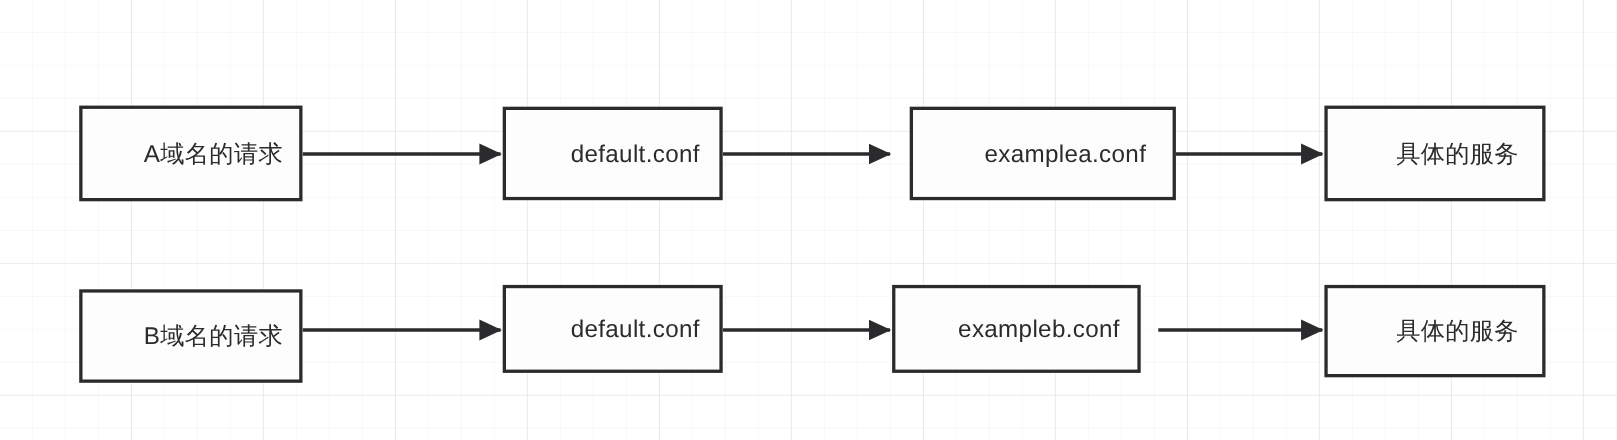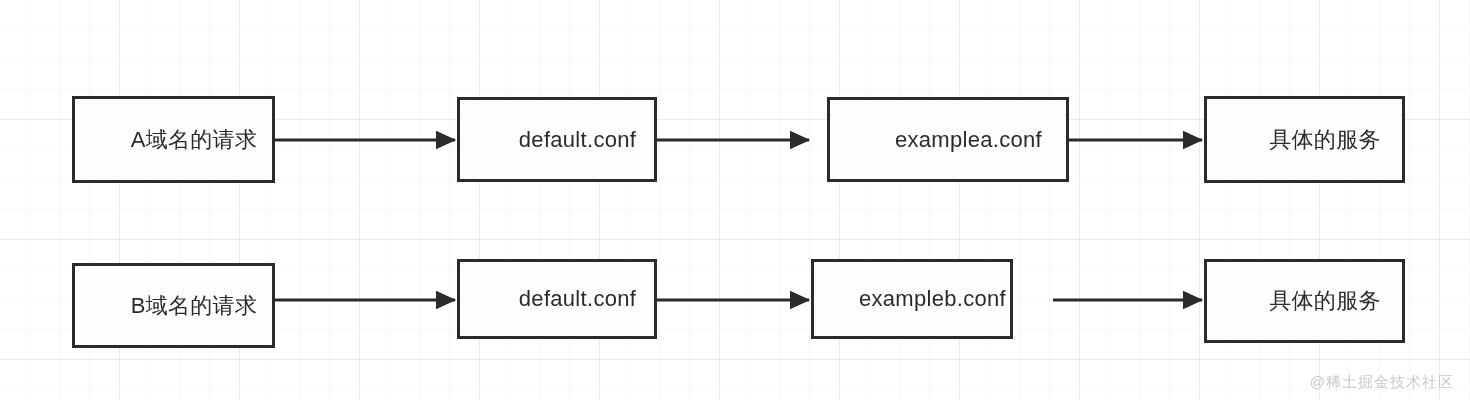--- a/index.html
+++ b/index.html
@@ -96,22 +96,21 @@
       </div>
       <div class="node" style="left: 1204px; top: 96px; width: 201px; height: 87px; border-color: rgb(43, 43, 46); background: rgb(253, 253, 253); color: rgb(43, 43, 46);">
         <span class="node-label">具体的服务</span>
       </div>
       <div class="node" style="left: 72px; top: 263px; width: 203px; height: 85px; border-color: rgb(43, 43, 46); background: rgb(253, 253, 253); color: rgb(43, 43, 46);">
         <span class="node-label">B域名的请求</span>
       </div>
       <div class="node" style="left: 457px; top: 259px; width: 200px; height: 80px; border-color: rgb(43, 43, 46); background: rgb(253, 253, 253); color: rgb(43, 43, 46);">
         <span class="node-label">default.conf</span>
       </div>
-      <div class="node" style="left: 811px; top: 259px; width: 202px; height: 80px; border-color: rgb(43, 43, 46); background: rgb(253, 253, 253); color: rgb(43, 43, 46);">
+      <div class="node" style="left: 811px; top: 259px; width: 226px; height: 80px; border-color: rgb(43, 43, 46); background: rgb(253, 253, 253); color: rgb(43, 43, 46);">
         <span class="node-label">exampleb.conf</span>
       </div>
       <div class="node" style="left: 1204px; top: 259px; width: 201px; height: 84px; border-color: rgb(43, 43, 46); background: rgb(253, 253, 253); color: rgb(43, 43, 46);">
         <span class="node-label">具体的服务</span>
       </div>
     </div>
 
-  <div class="watermark">@稀土掘金技术社区</div>
 </div>
 
 </body></html>

